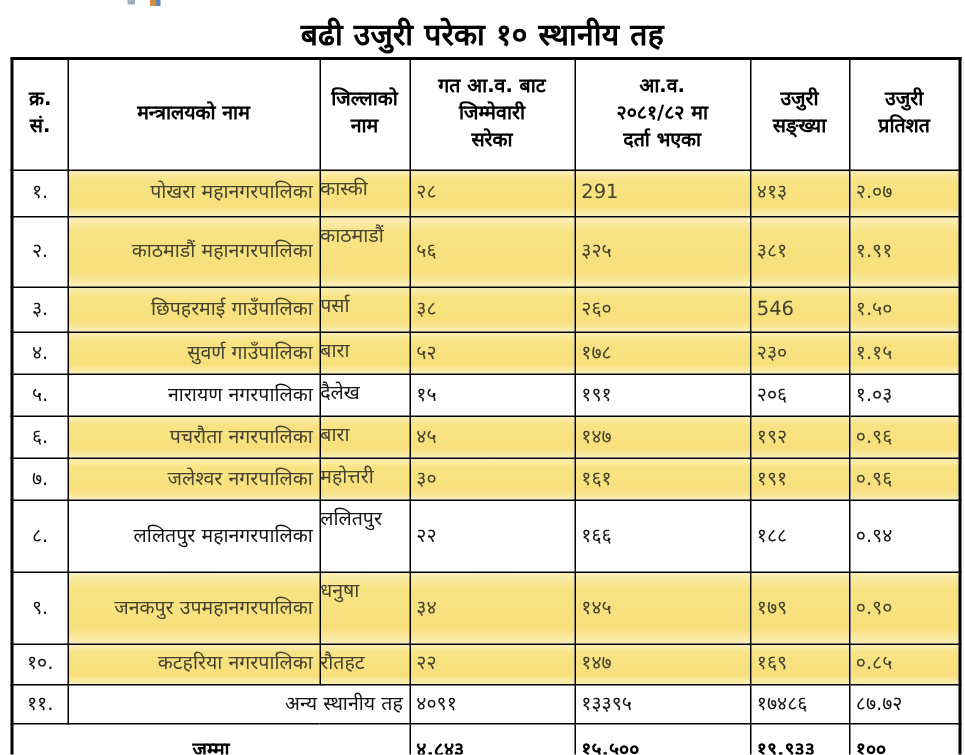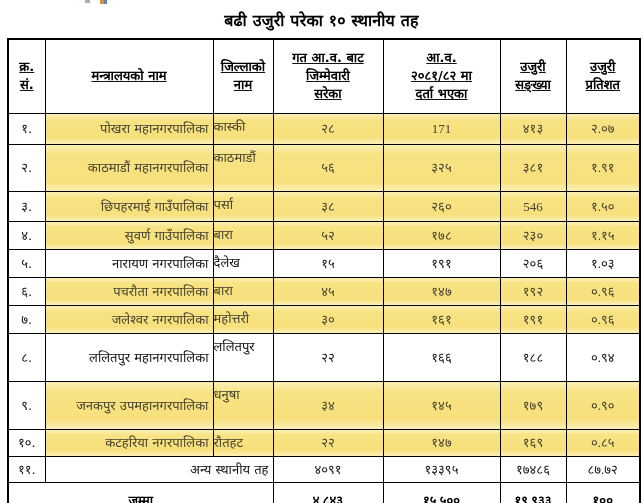--- a/index.html
+++ b/index.html
@@ -5,49 +5,49 @@
   html,body{margin:0;padding:0;}
   body{
     width:643px;height:503px;background:#ffffff;position:relative;
     font-family:"DejaVu Sans", sans-serif;color:#141414;overflow:hidden;
   }
   .artifact{position:absolute;top:0;height:4px;}
   .artifact.a1{left:85px;width:5px;background:#9fb2c4;height:3px;}
   .artifact.a2{left:100px;width:7px;background:linear-gradient(90deg,#d98d3f 60%,#5b86b8 60%);}
   .title{
     position:absolute;top:9px;left:0;width:100%;text-align:center;
-    font-weight:bold;font-size:16px;letter-spacing:.2px;color:#000;
+    font-weight:bold;font-size:20px;letter-spacing:.2px;color:#000;
   }
   table.main{
     position:absolute;left:7px;top:38px;width:632px;
     border-collapse:collapse;table-layout:fixed;
     border:2px solid #000;
   }
   th,td{
     border:1.5px solid #000;
     font-size:13px;line-height:17px;
     padding:1px 4px;
     overflow:hidden;
   }
   th{
     font-weight:bold;text-align:center;vertical-align:middle;
     white-space:pre-line;line-height:18px;padding:2px 1px;color:#000;
   }
   td.sn{text-align:center;vertical-align:middle;white-space:nowrap;}
   td.name{text-align:right;vertical-align:middle;padding-left:6px;}
   td.district{text-align:left;vertical-align:top;padding-top:4px;padding-left:0;}
-  td.num{text-align:center;vertical-align:middle;font-family:Liberation Serif, serif;}
+  td.num{text-align:left;vertical-align:middle;}
   tr.hl td:not(.sn){
     background:linear-gradient(180deg, rgba(248,227,131,.55) 0%, #f8e383 22%, #f7e07c 80%, rgba(248,227,131,.6) 100%);
     color:#45432f;
   }
   tr.total td{font-weight:bold;color:#000;}
   tr.total td.label{text-align:center;vertical-align:middle;}
   
-  tr.rh74{height:74px;text-decoration:underline;} tr.rh47{height:47px;} tr.rh48{height:48px;}
+  tr.rh74{height:74px;} tr.rh47{height:47px;} tr.rh48{height:48px;}
   tr.rh31{height:31px;} tr.rh30{height:30px;} tr.rh28{height:28px;}
   tr.rh27{height:27px;margin-top:32px;} tr.rh26{height:26px;padding-left:20px;} tr.rh21{height:38px;}
 </style>
 </head>
 <body>
 
 <span class="artifact a1"></span>
 <span class="artifact a2"></span>
 
 <div class="title">बढी उजुरी परेका १० स्थानीय तह</div>
@@ -79,21 +79,21 @@
 सङ्ख्या</th>
       <th>उजुरी
 प्रतिशत</th>
     </tr>
 
     <tr class="rh31 hl">
       <td class="sn">१.</td>
       <td class="name">पोखरा महानगरपालिका</td>
       <td class="district">कास्की</td>
       <td class="num">२८</td>
-      <td class="num">171</td>
+      <td class="num">291</td>
       <td class="num">४१३</td>
       <td class="num">२.०७</td>
     </tr>
 
     <tr class="rh47 hl">
       <td class="sn">२.</td>
       <td class="name">काठमाडौं महानगरपालिका</td>
       <td class="district">काठमाडौं</td>
       <td class="num">५६</td>
       <td class="num">३२५</td>

